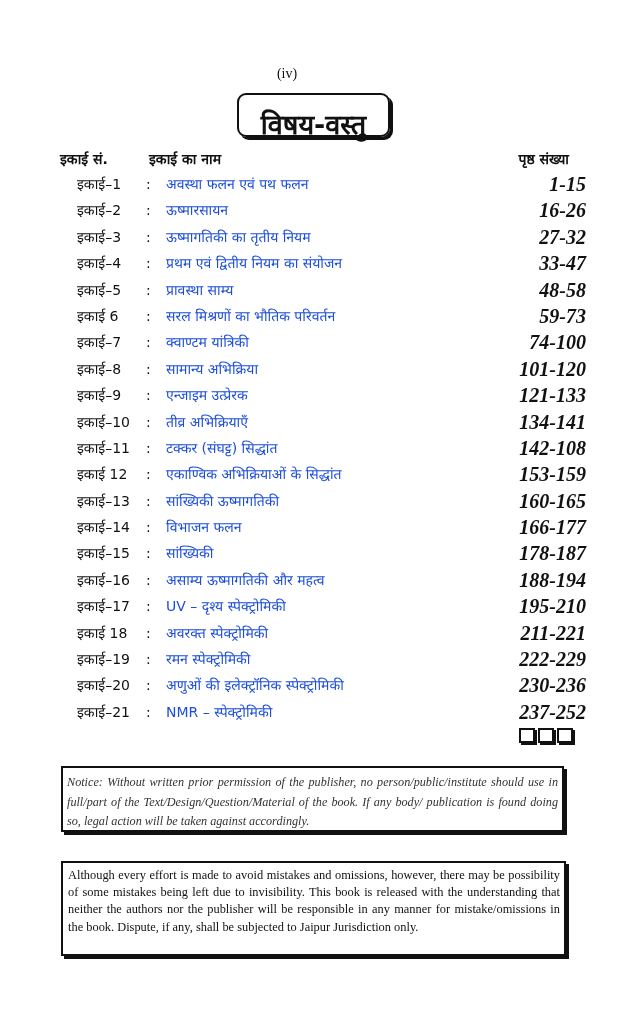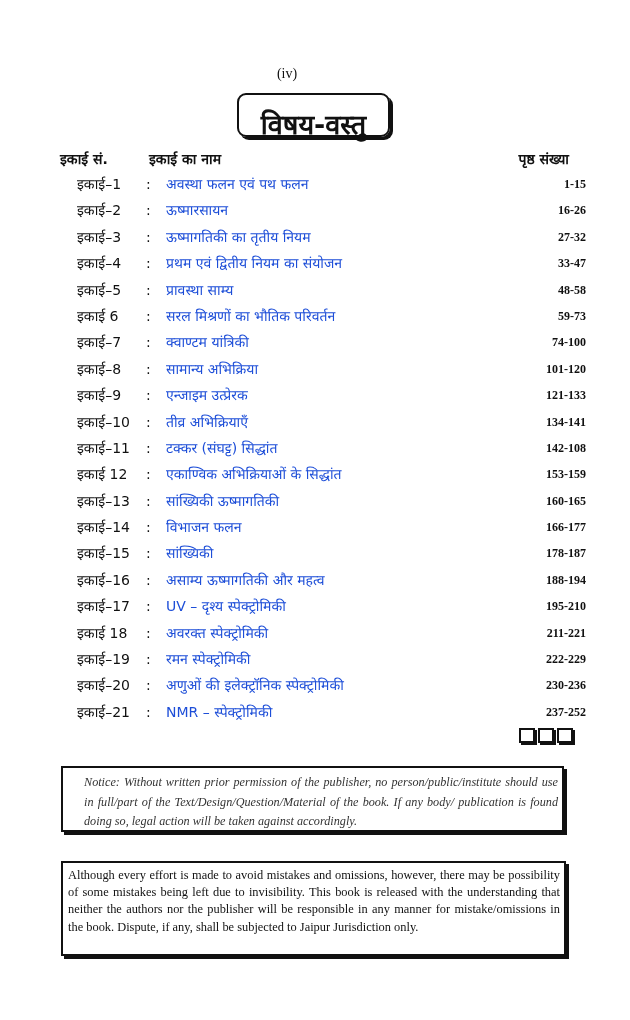--- a/index.html
+++ b/index.html
@@ -9,24 +9,24 @@
   .title-box span { font-family: "DejaVu Sans", sans-serif; font-size: 27px; font-weight: bold; letter-spacing: 0px; margin-top: 16px; }
   .toc-header { position: absolute; top: 149px; left: 60px; width: 509px; height: 20px; font-family: "DejaVu Sans", sans-serif; font-weight: bold; font-size: 14px; }
   .toc-header .c1 { position: absolute; left: 0; }
   .toc-header .c2 { position: absolute; left: 89px; }
   .toc-header .c3 { position: absolute; right: 0; }
   .toc { position: absolute; top: 173px; left: 77px; width: 509px; }
   .row { position: relative; height: 26.4px; font-family: "DejaVu Sans", sans-serif; font-size: 14px; line-height: 22px; }
   .row .unit { position: absolute; left: 0; }
   .row .colon { position: absolute; left: 69px; }
   .row .name { position: absolute; left: 89px; font-weight: normal; color: #1d4ed8; }
-  .row .pages { position: absolute; right: 0; font-family: "Liberation Serif", serif; font-weight: bold; font-size: 12px; }
+  .row .pages { position: absolute; right: 0; font-family: "Liberation Serif", serif; font-weight: bold; font-size: 20px; font-style: italic; }
   .end-marks { position: absolute; top: 728px; left: 519px; display: flex; gap: 3px; }
   .end-marks .sq { width: 12px; height: 11px; border: 2px solid #111; box-shadow: 2px 2px 0 #111; background: #fff; }
-  .notice { position: absolute; left: 61px; top: 766px; width: 503px; height: 66px; border: 2px solid #111; box-shadow: 3px 3px 0 #111; padding: 5px 4px 0 21px; box-sizing: border-box; font-family: "Liberation Serif", serif; font-style: italic; font-size: 12.2px; line-height: 19.6px; color: #333; text-align: justify; }
+  .notice { position: absolute; left: 61px; top: 766px; width: 503px; height: 66px; border: 2px solid #111; box-shadow: 3px 3px 0 #111; padding: 5px 4px 0 4px; box-sizing: border-box; font-family: "Liberation Serif", serif; font-style: italic; font-size: 12.2px; line-height: 19.6px; color: #333; text-align: justify; }
   .disclaimer { position: absolute; left: 61px; top: 861px; width: 505px; height: 95px; border: 2px solid #111; box-shadow: 3px 3px 0 #111; padding: 4px 4px 0 5px; box-sizing: border-box; font-family: Liberation Serif, serif; font-size: 12.4px; line-height: 17.2px; color: #111; text-align: justify; }
 </style>
 </head>
 <body>
 
 <div class="page-num">(iv)</div>
 
 <div class="title-box">
   <span>विषय-वस्तु</span>
 </div>

